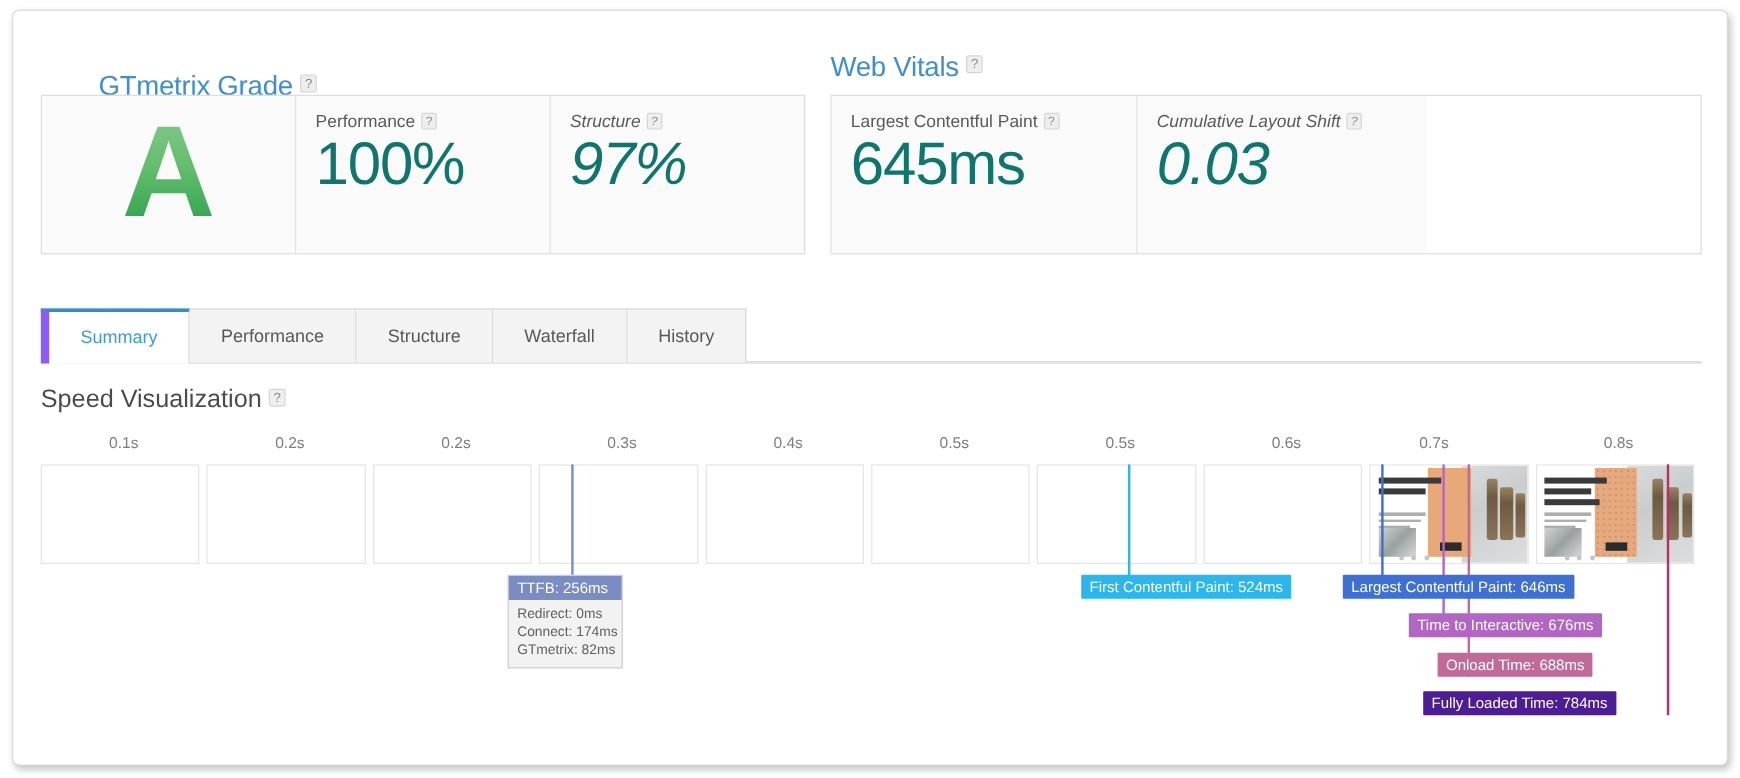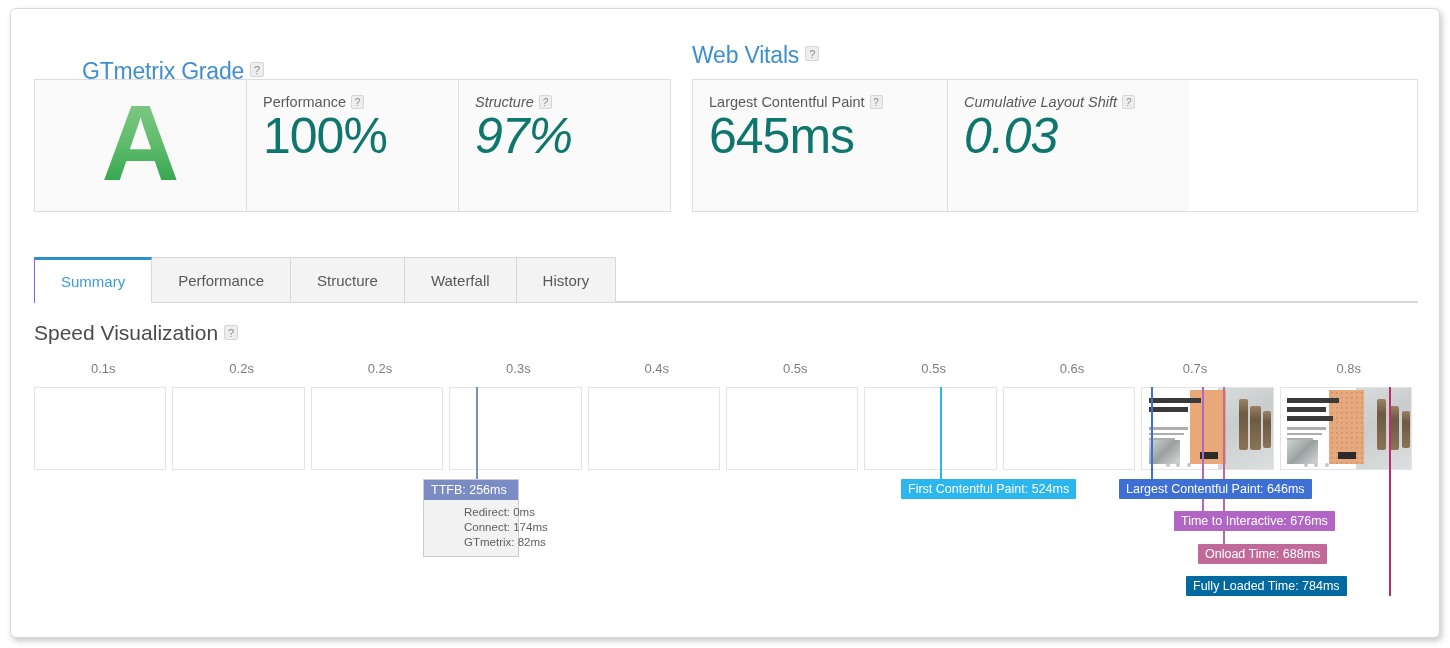--- a/index.html
+++ b/index.html
@@ -123,21 +123,21 @@
     border-bottom: none;
     border-left: none;
     white-space: nowrap;
     cursor: pointer;
   }
   .tab:first-child { border-left: 1px solid #ffffff; }
   .tab.active {
     background: #ffffff;
     color: #3e9bd8;
     border-top: 3px solid #2b8fd4;
-    border-left: 1px solid #8b5cf6;
+    border-left: 7px solid #8b5cf6;
     border-right: 1px solid #d8d8d8;
     position: relative;
     height: 46px;
     z-index: 2;
   }
   .tabs-filler { flex: 1; border-bottom: 1px solid #d8d8d8; }
 
   
   .sv-head {
     position: absolute;
@@ -251,21 +251,21 @@
   }
   .ttfb-head {
     background: #7b8cc4;
     color: #ffffff;
     font-size: 12.5px;
     height: 20px;
     line-height: 20px;
     padding: 0 7px;
     white-space: nowrap;
   }
-  .ttfb-rows { padding: 5px 7px 6px 7px; margin-left: 33px; }
+  .ttfb-rows { padding: 5px 7px 6px 7px; }
   .ttfb-row {
     font-size: 11.5px;
     color: #606060;
     line-height: 15px;
     white-space: nowrap;
   }
 </style>
 </head>
 <body>
 
@@ -385,21 +385,21 @@
         <div class="vline" style="left: 1116.58px; background: rgb(61, 111, 212); height: 112px;"></div>
         <div class="vline" style="left: 1168.48px; background: rgb(178, 102, 196); height: 144px;"></div>
         <div class="vline" style="left: 1189.24px; background: rgb(193, 106, 154); height: 177px;"></div>
         <div class="vline" style="left: 1355.32px; background: rgb(192, 41, 106); height: 209px;"></div>
       </div>
     <div id="labels">
         <div class="mlabel" style="background: rgb(44, 182, 238); top: 118px; left: 867px;">First Contentful Paint: 524ms</div>
         <div class="mlabel" style="background: rgb(61, 111, 212); top: 118px; left: 1085px;">Largest Contentful Paint: 646ms</div>
         <div class="mlabel" style="background: rgb(178, 102, 196); top: 150px; left: 1140px;">Time to Interactive: 676ms</div>
         <div class="mlabel" style="background: rgb(193, 106, 154); top: 183px; left: 1164px;">Onload Time: 688ms</div>
-        <div class="mlabel" style="background: #0369a1; top: 215px; left: 1152px;">Fully Loaded Time: 784ms</div>
+        <div class="mlabel" style="background: #4c1d95; top: 215px; left: 1152px;">Fully Loaded Time: 784ms</div>
       </div>
 
     <div class="ttfb-box" style="left:389px; top:118px;">
       <div class="ttfb-head">TTFB: 256ms</div>
       <div class="ttfb-rows">
         <div class="ttfb-row">Redirect: 0ms</div>
         <div class="ttfb-row">Connect: 174ms</div>
         <div class="ttfb-row">GTmetrix: 82ms</div>
       </div>
     </div>

